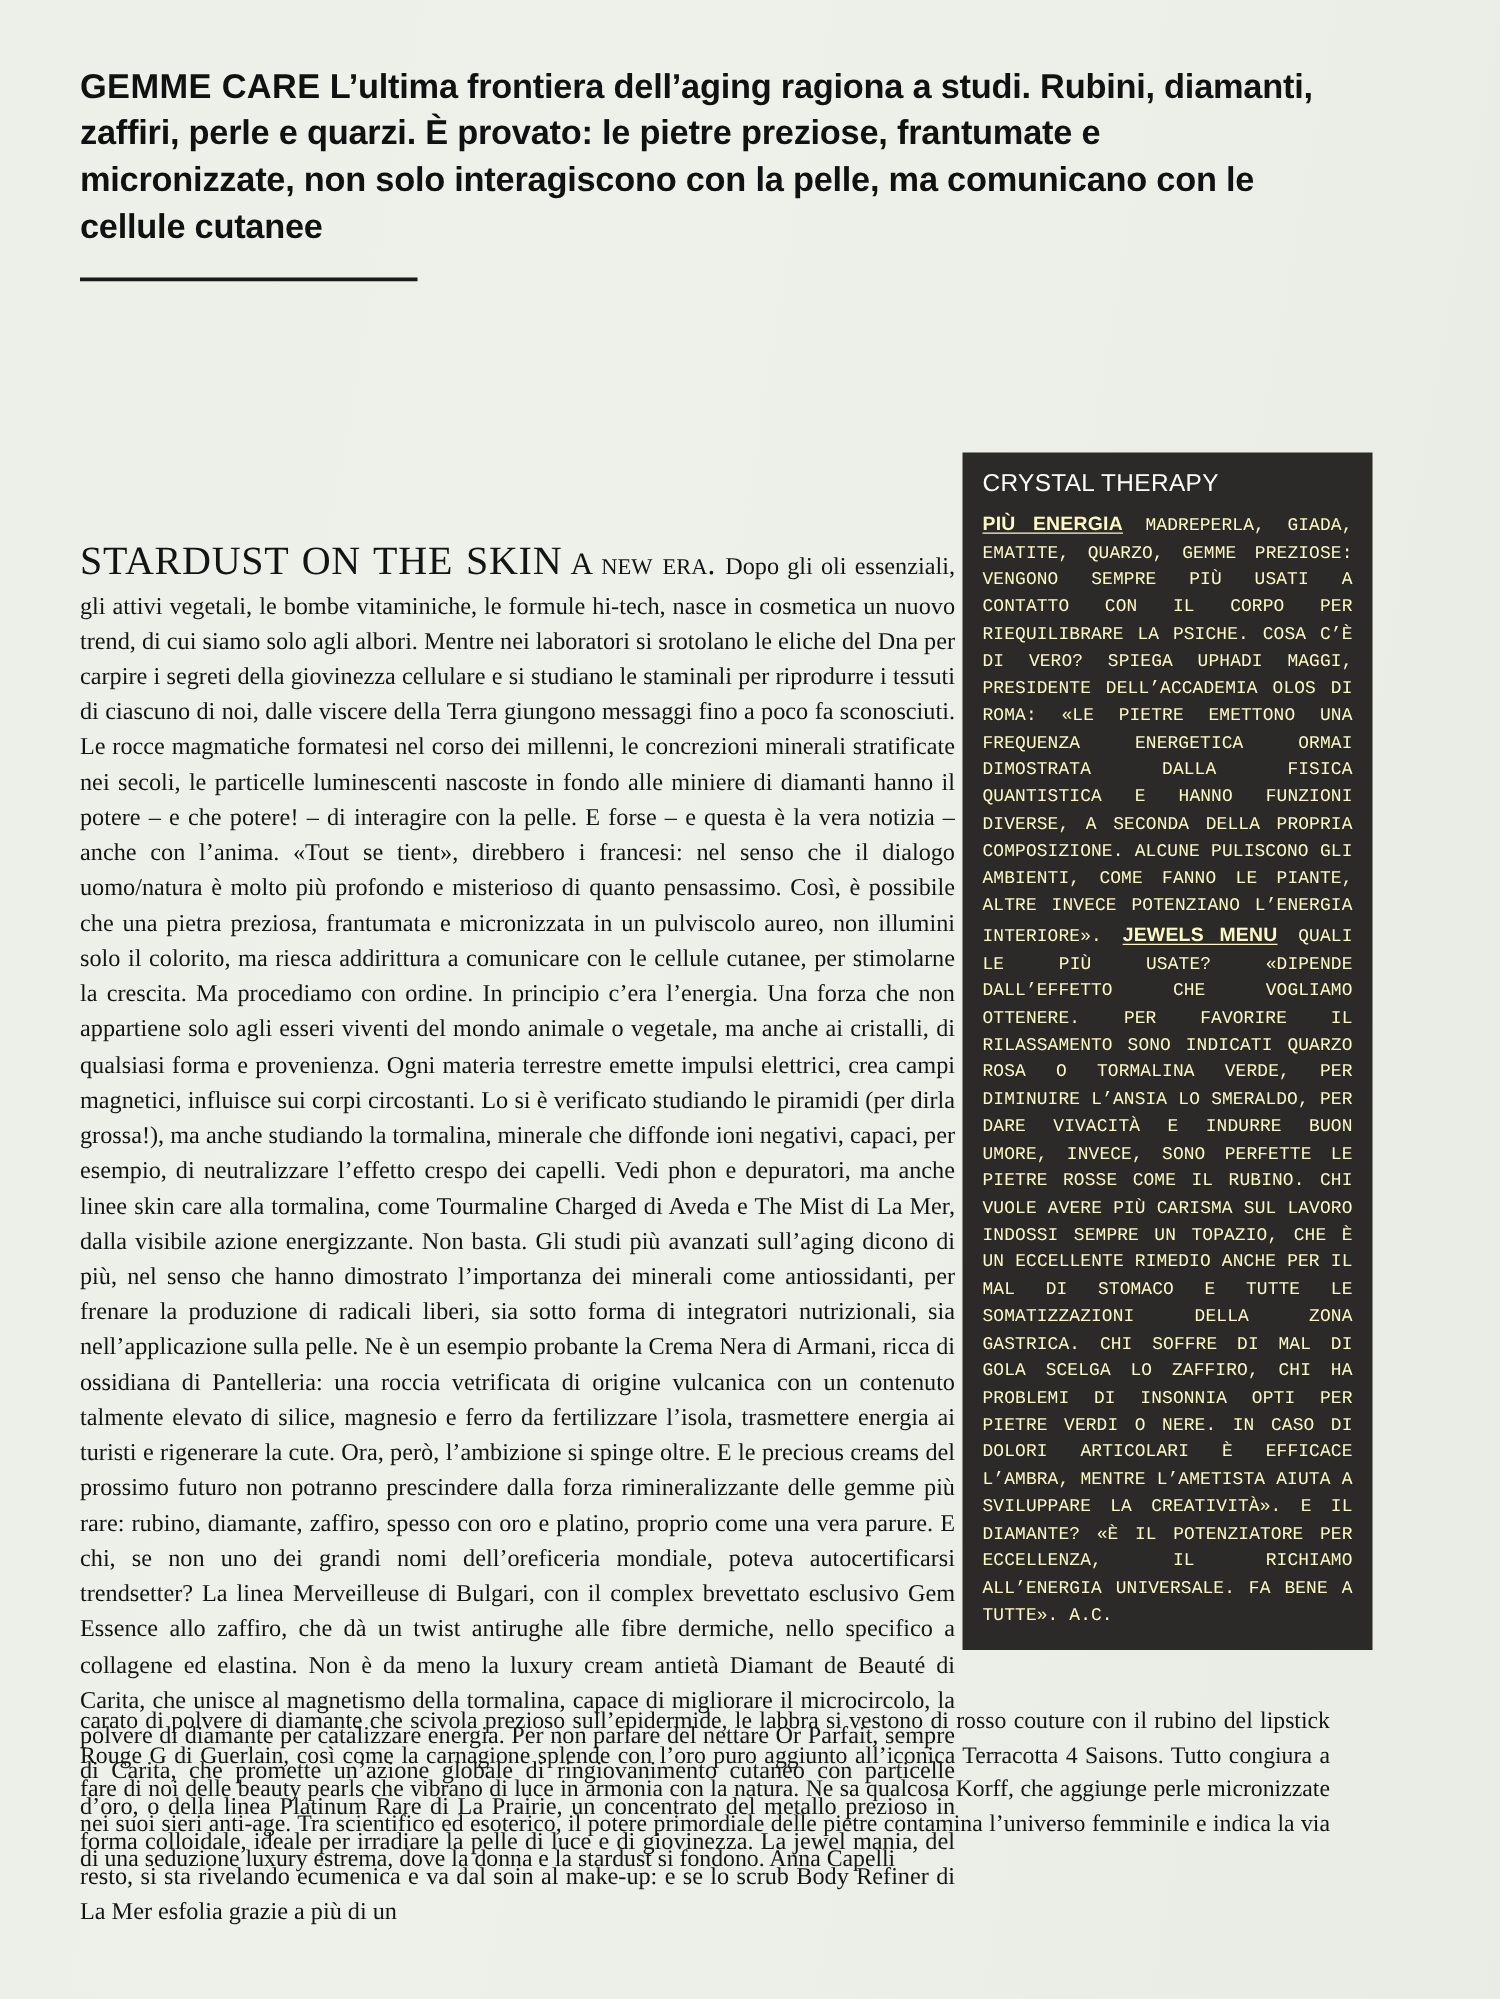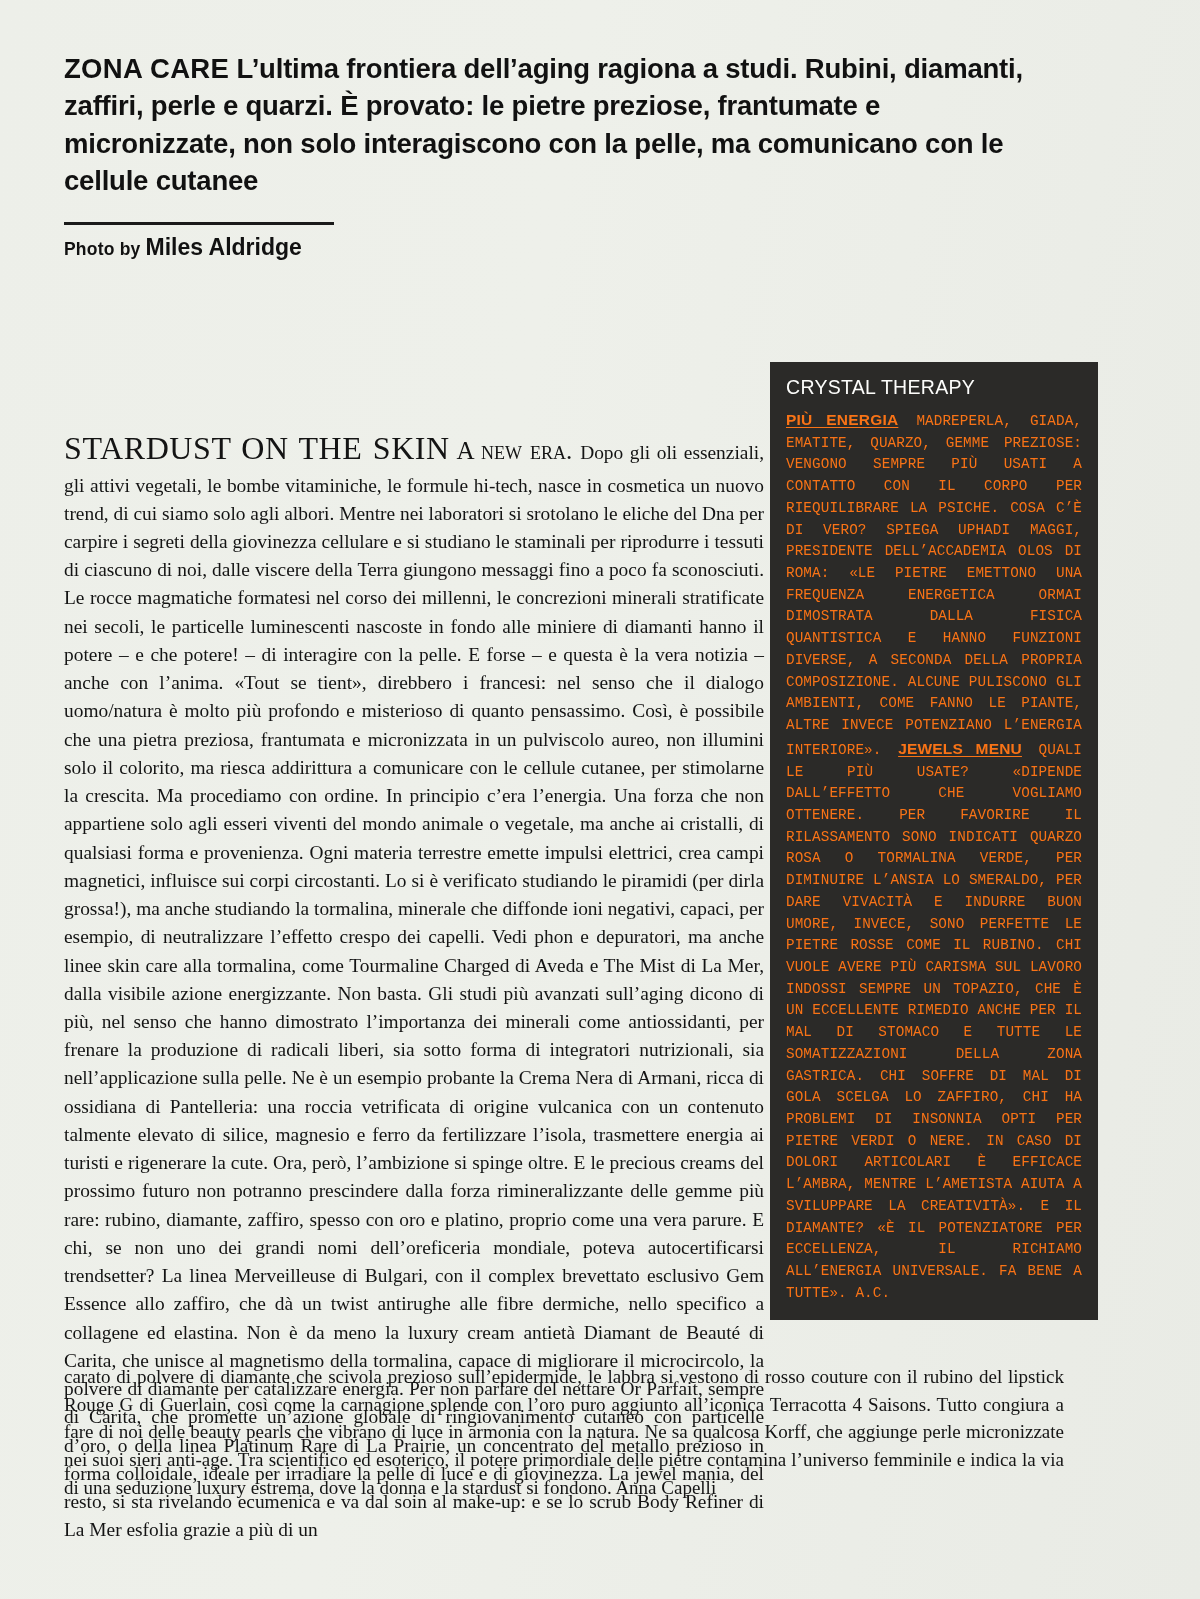--- a/index.html
+++ b/index.html
@@ -118,40 +118,39 @@
     margin-bottom: 9px;
     color: #fdfdfb;
   }
   .sidebar p {
     margin: 0 0 0 0;
     font-family: "Liberation Mono", monospace;
     font-size: 14.3px;
     line-height: 1.52;
     letter-spacing: 0.1px;
     text-align: justify;
-    color: #f97316;
+    color: #fef9c3;
   }
   .sidebar .lbl {
     font-family: "Liberation Sans", sans-serif;
     font-weight: bold;
     font-size: 15.5px;
     letter-spacing: 0.2px;
     text-decoration: underline;
     text-underline-offset: 2px;
   }
 </style>
 </head>
 <body>
 
 <div class="page">
 
   <div class="header">
-    <div class="kicker-block"><span class="kicker-label">ZONA CARE</span><span> L’ultima frontiera dell’aging ragiona a studi. Rubini, diamanti, zaffiri, perle e quarzi. È provato: le pietre preziose, frantumate e micronizzate, non solo interagiscono con la pelle, ma comunicano con le cellule cutanee</span></div>
+    <div class="kicker-block"><span class="kicker-label">GEMME CARE</span><span> L’ultima frontiera dell’aging ragiona a studi. Rubini, diamanti, zaffiri, perle e quarzi. È provato: le pietre preziose, frantumate e micronizzate, non solo interagiscono con la pelle, ma comunicano con le cellule cutanee</span></div>
     <div class="rule"></div>
-    <div class="byline"><span class="photo-by">Photo by </span><span class="name">Miles Aldridge</span></div>
   </div>
 
   <div class="article"><span class="dropline">STARDUST ON THE SKIN</span><span class="lead-small"> A new era. </span><span>Dopo gli oli essenziali, gli attivi vegetali, le bombe vitaminiche, le formule hi-tech, nasce in cosmetica un nuovo trend, di cui siamo solo agli albori. Mentre nei laboratori si srotolano le eliche del Dna per carpire i segreti della giovinezza cellulare e si studiano le staminali per riprodurre i tessuti di ciascuno di noi, dalle viscere della Terra giungono messaggi fino a poco fa sconosciuti. Le rocce magmatiche formatesi nel corso dei millenni, le concrezioni minerali stratificate nei secoli, le particelle luminescenti nascoste in fondo alle miniere di diamanti hanno il potere – e che potere! – di interagire con la pelle. E forse – e questa è la vera notizia – anche con l’anima. «Tout se tient», direbbero i francesi: nel senso che il dialogo uomo/natura è molto più profondo e misterioso di quanto pensassimo. Così, è possibile che una pietra preziosa, frantumata e micronizzata in un pulviscolo aureo, non illumini solo il colorito, ma riesca addirittura a comunicare con le cellule cutanee, per stimolarne la crescita. Ma procediamo con ordine. In principio c’era l’energia. Una forza che non appartiene solo agli esseri viventi del mondo animale o vegetale, ma anche ai cristalli, di qualsiasi forma e provenienza. Ogni materia terrestre emette impulsi elettrici, crea campi magnetici, influisce sui corpi circostanti. Lo si è verificato studiando le piramidi (per dirla grossa!), ma anche studiando la tormalina, minerale che diffonde ioni negativi, capaci, per esempio, di neutralizzare l’effetto crespo dei capelli. Vedi phon e depuratori, ma anche linee skin care alla tormalina, come Tourmaline Charged di Aveda e The Mist di La Mer, dalla visibile azione energizzante. Non basta. Gli studi più avanzati sull’aging dicono di più, nel senso che hanno dimostrato l’importanza dei minerali come antiossidanti, per frenare la produzione di radicali liberi, sia sotto forma di integratori nutrizionali, sia nell’applicazione sulla pelle. Ne è un esempio probante la Crema Nera di Armani, ricca di ossidiana di Pantelleria: una roccia vetrificata di origine vulcanica con un contenuto talmente elevato di silice, magnesio e ferro da fertilizzare l’isola, trasmettere energia ai turisti e rigenerare la cute. Ora, però, l’ambizione si spinge oltre. E le precious creams del prossimo futuro non potranno prescindere dalla forza rimineralizzante delle gemme più rare: rubino, diamante, zaffiro, spesso con oro e platino, proprio come una vera parure. E chi, se non uno dei grandi nomi dell’oreficeria mondiale, poteva autocertificarsi trendsetter? La linea Merveilleuse di Bulgari, con il complex brevettato esclusivo Gem Essence allo zaffiro, che dà un twist antirughe alle fibre dermiche, nello specifico a collagene ed elastina. Non è da meno la luxury cream antietà Diamant de Beauté di Carita, che unisce al magnetismo della tormalina, capace di migliorare il microcircolo, la polvere di diamante per catalizzare energia. Per non parlare del nettare Or Parfait, sempre di Carita, che promette un’azione globale di ringiovanimento cutaneo con particelle d’oro, o della linea Platinum Rare di La Prairie, un concentrato del metallo prezioso in forma colloidale, ideale per irradiare la pelle di luce e di giovinezza. La jewel mania, del resto, si sta rivelando ecumenica e va dal soin al make-up: e se lo scrub Body Refiner di La Mer esfolia grazie a più di un</span></div>
 
   <div class="article-lower"><span>carato di polvere di diamante che scivola prezioso sull’epidermide, le labbra si vestono di rosso couture con il rubino del lipstick Rouge G di Guerlain, così come la carnagione splende con l’oro puro aggiunto all’iconica Terracotta 4 Saisons. Tutto congiura a fare di noi delle beauty pearls che vibrano di luce in armonia con la natura. Ne sa qualcosa Korff, che aggiunge perle micronizzate nei suoi sieri anti-age. Tra scientifico ed esoterico, il potere primordiale delle pietre contamina l’universo femminile e indica la via di una seduzione luxury estrema, dove la donna e la stardust si fondono. Anna Capelli</span></div>
 
   <div class="sidebar">
     <div class="sidebar-title">CRYSTAL THERAPY</div>
     <p><span class="lbl">PIÙ ENERGIA</span><span> MADREPERLA, GIADA, EMATITE, QUARZO, GEMME PREZIOSE: VENGONO SEMPRE PIÙ USATI A CONTATTO CON IL CORPO PER RIEQUILIBRARE LA PSICHE. COSA C’È DI VERO? SPIEGA UPHADI MAGGI, PRESIDENTE DELL’ACCADEMIA OLOS DI ROMA: «LE PIETRE EMETTONO UNA FREQUENZA ENERGETICA ORMAI DIMOSTRATA DALLA FISICA QUANTISTICA E HANNO FUNZIONI DIVERSE, A SECONDA DELLA PROPRIA COMPOSIZIONE. ALCUNE PULISCONO GLI AMBIENTI, COME FANNO LE PIANTE, ALTRE INVECE POTENZIANO L’ENERGIA INTERIORE». </span><span class="lbl">JEWELS MENU</span><span> QUALI LE PIÙ USATE? «DIPENDE DALL’EFFETTO CHE VOGLIAMO OTTENERE. PER FAVORIRE IL RILASSAMENTO SONO INDICATI QUARZO ROSA O TORMALINA VERDE, PER DIMINUIRE L’ANSIA LO SMERALDO, PER DARE VIVACITÀ E INDURRE BUON UMORE, INVECE, SONO PERFETTE LE PIETRE ROSSE COME IL RUBINO. CHI VUOLE AVERE PIÙ CARISMA SUL LAVORO INDOSSI SEMPRE UN TOPAZIO, CHE È UN ECCELLENTE RIMEDIO ANCHE PER IL MAL DI STOMACO E TUTTE LE SOMATIZZAZIONI DELLA ZONA GASTRICA. CHI SOFFRE DI MAL DI GOLA SCELGA LO ZAFFIRO, CHI HA PROBLEMI DI INSONNIA OPTI PER PIETRE VERDI O NERE. IN CASO DI DOLORI ARTICOLARI È EFFICACE L’AMBRA, MENTRE L’AMETISTA AIUTA A SVILUPPARE LA CREATIVITÀ». E IL DIAMANTE? «È IL POTENZIATORE PER ECCELLENZA, IL RICHIAMO ALL’ENERGIA UNIVERSALE. FA BENE A TUTTE». A.C.</span></p>
   </div>

